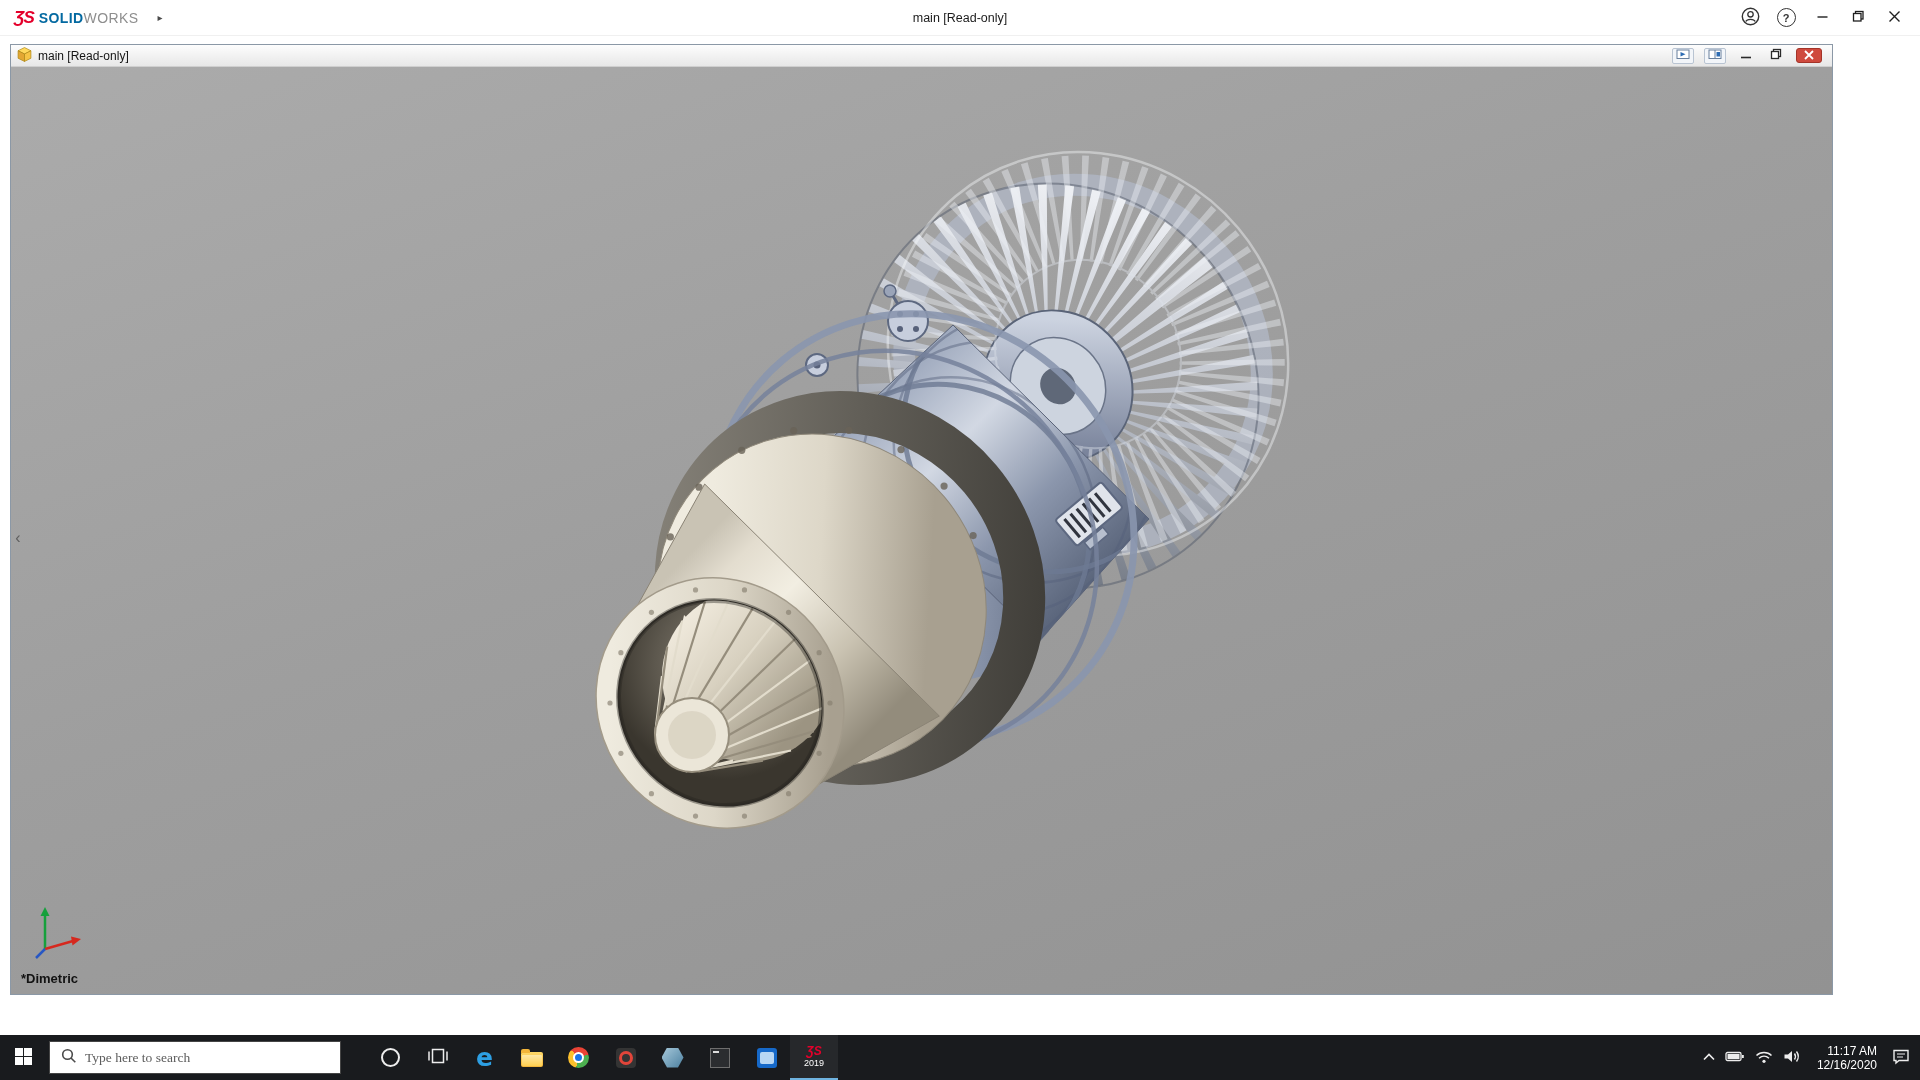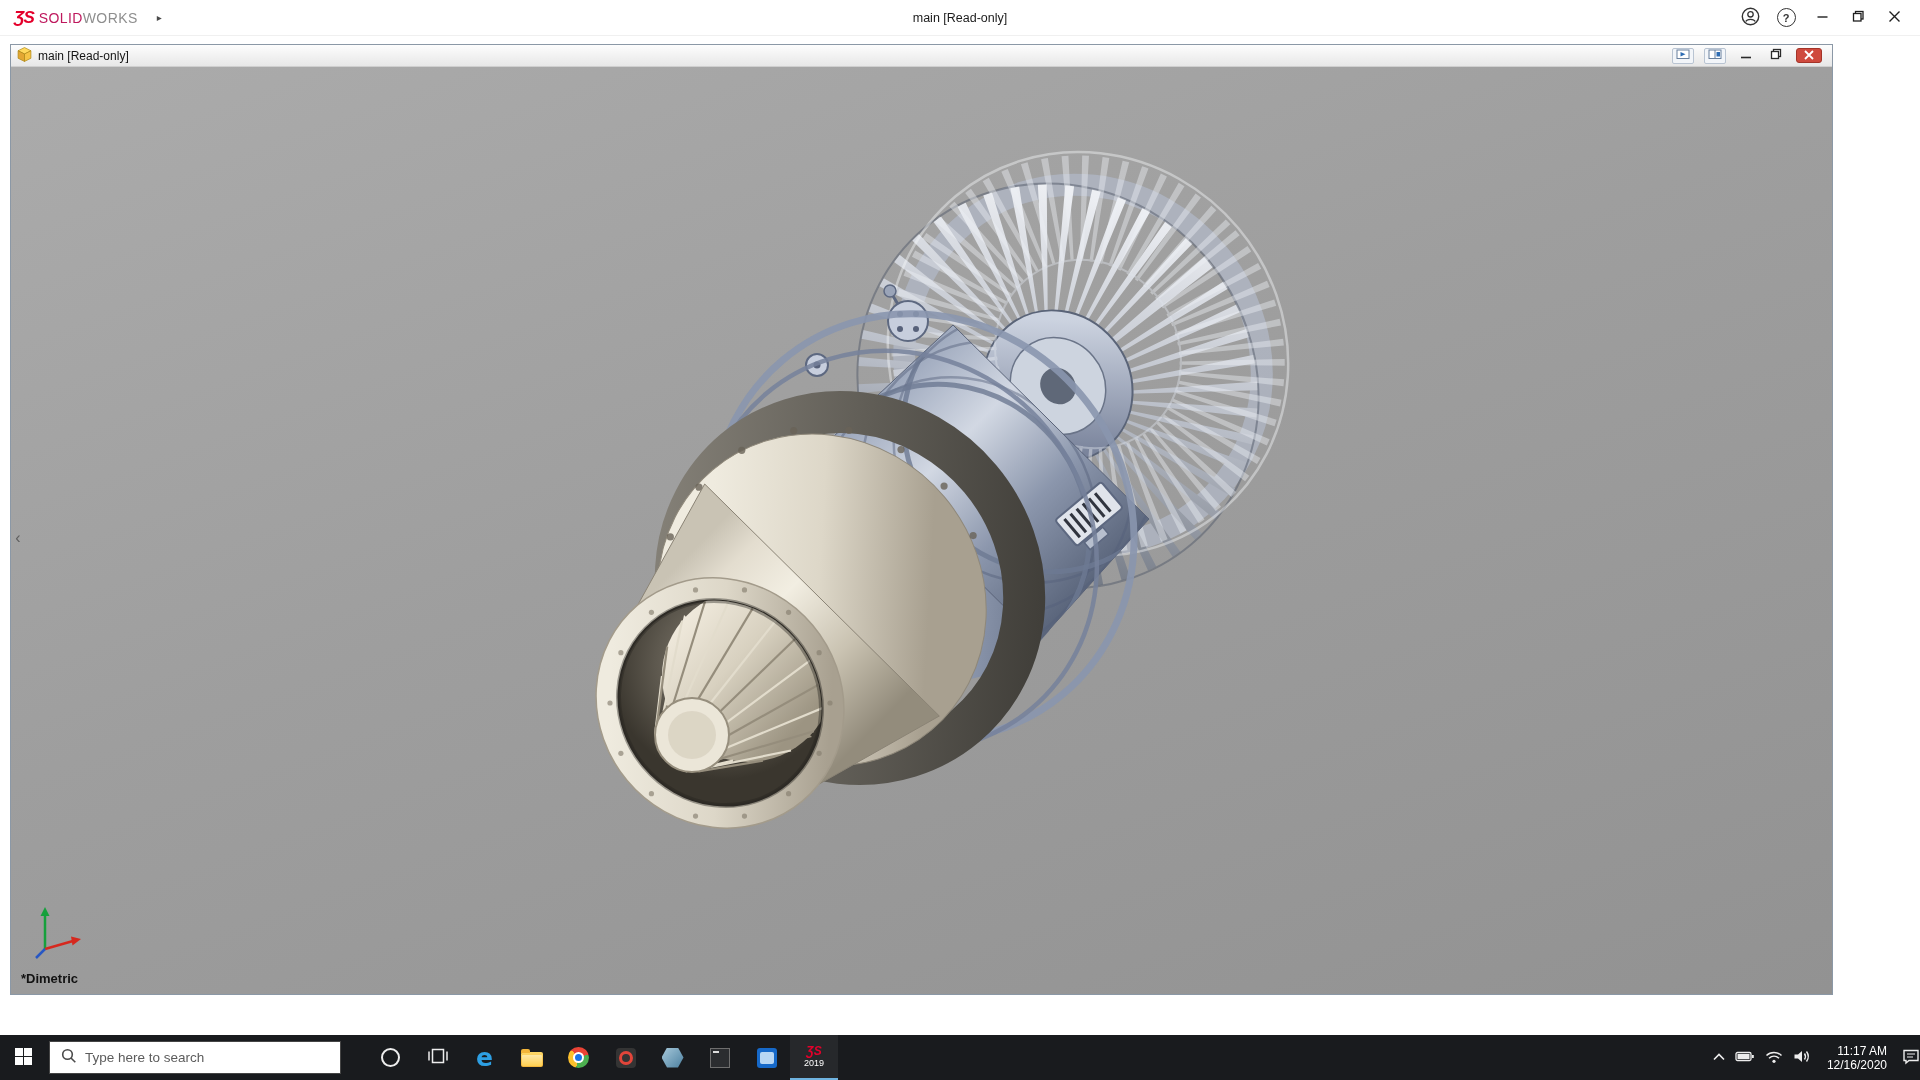--- a/index.html
+++ b/index.html
@@ -4,21 +4,21 @@
 <style>
   * { margin:0; padding:0; box-sizing:border-box; }
   html,body { width:1920px; height:1080px; }
   body { font-family:"Liberation Sans", sans-serif; background:#fff; overflow:hidden; }
   .stage { position:relative; width:1920px; height:1080px; background:#fff; overflow:hidden; }
 
   
   .app-titlebar { position:absolute; top:0; left:0; right:0; height:36px; background:#fff; display:flex; align-items:center; padding:0 8px; border-bottom:1px solid #f0f0f0; }
   .brand { display:flex; align-items:center; gap:5px; padding-left:6px; }
   .ds-mark { color:#e4002b; font-weight:700; font-style:italic; font-size:17px; letter-spacing:-1px; }
-  .brand-solid { font-weight:400; color:#be185d; font-size:14px; letter-spacing:.4px;margin-top:16px; }
+  .brand-solid { font-weight:700; color:#0369a1; font-size:14px; letter-spacing:.4px;margin-top:16px; }
   .brand-works { font-weight:400; color:#8e8e8e; font-size:14px; letter-spacing:.4px; }
   .brand-arrow { color:#4a4a4a; font-size:10px; margin-left:14px; cursor:pointer; }
   .app-title { position:absolute; left:50%; top:50%; transform:translate(-50%,-50%); font-size:12.5px; color:#1b1b1b; }
   .app-controls { margin-left:auto; display:flex; align-items:center; }
   .ctl { width:36px; height:30px; display:flex; align-items:center; justify-content:center; background:none; border:none; cursor:pointer; }
   .help-circle { width:19px; height:19px; border:1.5px solid #333; border-radius:50%; display:flex; align-items:center; justify-content:center; font-size:11px; color:#333; font-weight:700; }
 
   
   .doc-window { position:absolute; left:10px; top:44px; width:1823px; height:951px; border:1px solid #8b98a6; background:#fff; display:flex; flex-direction:column; }
   .doc-titlebar { height:22px; background:linear-gradient(#fdfdfd,#e7e7e7); border-bottom:1px solid #cfcfcf; display:flex; align-items:center; gap:6px; padding:0 6px; font-size:12px; color:#151515; }
@@ -29,21 +29,21 @@
 
   
   .viewport { position:relative; flex:1; background:linear-gradient(160deg,#ababab 0%,#9e9e9e 45%,#929292 100%); overflow:hidden; }
   .engine-svg { position:absolute; inset:0; width:100%; height:100%; }
   .collapse-tab { position:absolute; left:0; top:458px; width:14px; height:26px; display:flex; align-items:center; justify-content:center; color:#5f5f5f; font-size:16px; cursor:pointer; }
   .view-label { position:absolute; left:10px; bottom:8px; font-size:13px; font-weight:700; color:#121212; }
 
   
   .taskbar { position:absolute; left:0; right:0; bottom:0; height:45px; background:#191b1e; display:flex; align-items:center; z-index:5; }
   .tb-btn { height:45px; width:47px; display:flex; align-items:center; justify-content:center; background:none; border:none; cursor:pointer; flex:0 0 auto; }
-  .tb-search { width:292px; height:33px; background:#fff; border:1px solid #454545; display:flex; align-items:center; gap:8px; padding:0 11px; margin-left:2px; flex:0 0 auto; }
+  .tb-search { width:292px; height:33px; background:#fff; border:1px solid #454545; display:flex; align-items:center; gap:8px; padding:0 11px; margin-left:2px; flex:0 0 auto;font-family:Liberation Serif, serif; }
   .tb-search input { flex:1; border:none; outline:none; font-size:13.5px; color:#222; background:transparent; font-family:inherit; }
   .tb-search input::placeholder { color:#5c5c5c; }
   .cortana-btn { margin-left:26px; }
   .cortana-ring { width:19px; height:19px; border:2px solid #ededed; border-radius:50%; }
   .edge-glyph { font-size:25px; font-weight:700; color:#2d9fe3; font-family:"DejaVu Sans", sans-serif; line-height:1; }
   .folder-icon { width:22px; height:15px; background:linear-gradient(#ffd968,#f3b53a); border-radius:2px; position:relative; margin-top:4px; }
   .folder-icon::before { content:""; position:absolute; top:-3px; left:0; width:9px; height:4px; background:#f3b53a; border-radius:2px 2px 0 0; }
   .folder-icon::after { content:""; position:absolute; inset:3px 1px 1px 1px; background:linear-gradient(#ffe9a8,#ffd052); border-radius:1px; }
   .chrome-icon { position:relative; width:21px; height:21px; border-radius:50%; background:conic-gradient(from -45deg,#ea4335 0 33%,#4caf50 0 66%,#fbc02d 0 100%); }
   .chrome-icon::before { content:""; position:absolute; inset:5px; background:#fff; border-radius:50%; }
@@ -51,21 +51,21 @@
   .icon-red { width:20px; height:20px; border-radius:4px; background:#343434; position:relative; }
   .icon-red::before { content:""; position:absolute; inset:3px; border:3px solid #e2453a; border-radius:50%; }
   .icon-hex { width:22px; height:20px; background:linear-gradient(135deg,#a6c8da,#4a7f9f); clip-path:polygon(25% 0,75% 0,100% 50%,75% 100%,25% 100%,0 50%); }
   .icon-term { width:20px; height:20px; background:#2b2d30; border:1px solid #6e6e6e; position:relative; }
   .icon-term::before { content:""; position:absolute; top:2px; left:2px; width:6px; height:2px; background:#ddd; }
   .icon-blue { width:20px; height:20px; border-radius:3px; background:#1669c9; position:relative; }
   .icon-blue::before { content:""; position:absolute; inset:4px 3px; background:#b8d7f4; border-radius:2px; }
   .tb-sw { flex-direction:column; width:48px; background:rgba(255,255,255,.06); border-bottom:2px solid #6fb3e0; display:flex; align-items:center; justify-content:center; }
   .sw-mark { color:#e4002b; font-weight:700; font-style:italic; font-size:12px; line-height:13px; }
   .sw-year { color:#fff; font-size:9px; line-height:10px; }
-  .tray { margin-left:auto; display:flex; align-items:center; gap:9px; padding-right:0; }
+  .tray { margin-left:auto; display:flex; align-items:center; gap:9px; padding-right:10px; }
   .tray-ic { display:flex; align-items:center; justify-content:center; background:none; border:none; cursor:pointer; padding:0; }
   .clock { text-align:right; color:#fff; font-size:12px; line-height:14px; margin:0 6px; cursor:pointer; }
 </style>
 </head>
 <body>
 
 <div class="stage">
 
   <header class="app-titlebar">
     <div class="brand">

